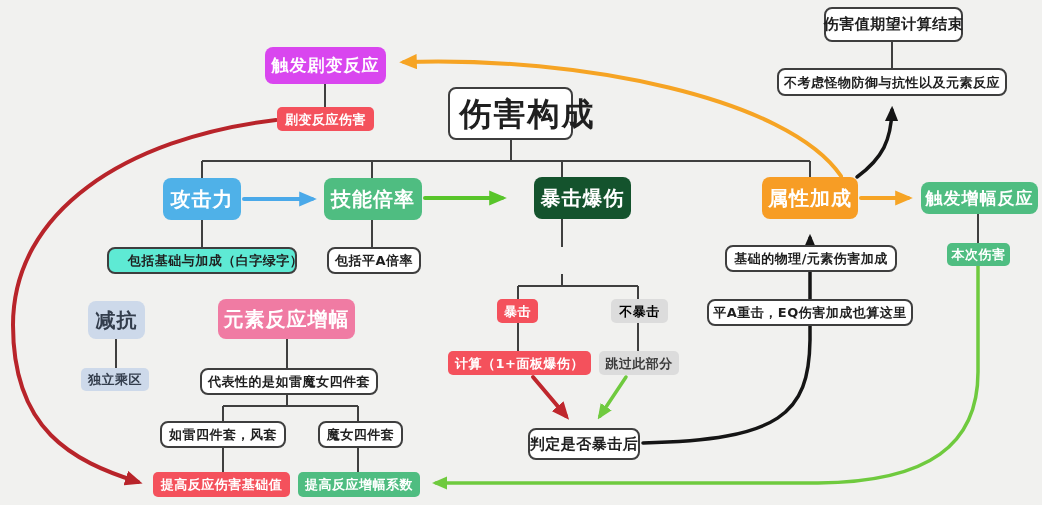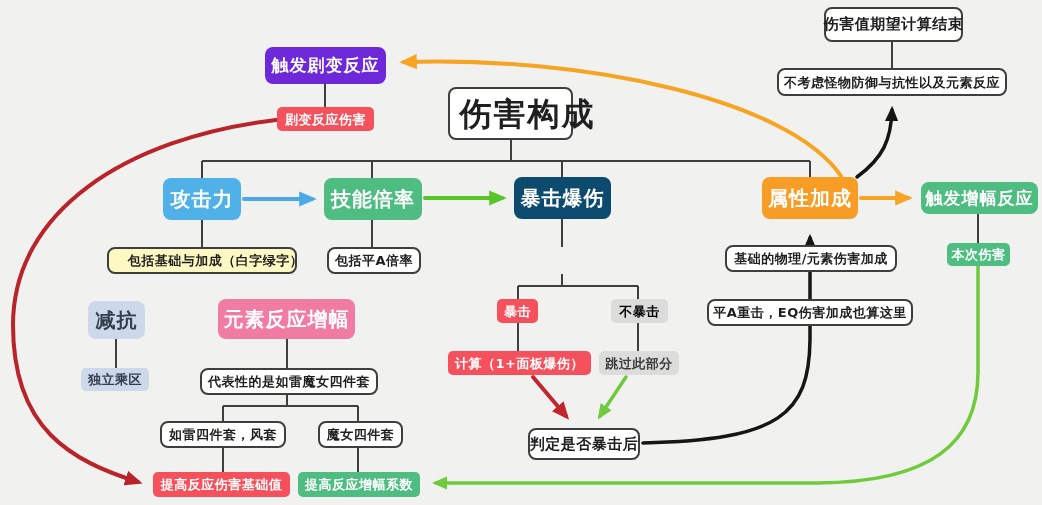--- a/index.html
+++ b/index.html
@@ -70,33 +70,33 @@
       <path d="M857,177 C883,158 891,140 892,110" fill="none" stroke="#151515" stroke-width="3.5" stroke-linecap="round" marker-end="url(#arrow3)"></path>
       <path d="M643,443 C780,440 809,414 810,340 L810,238" fill="none" stroke="#151515" stroke-width="3.5" stroke-linecap="round" marker-end="url(#arrow3)"></path>
       <path d="M533,377 L566,416" fill="none" stroke="#bf272d" stroke-width="4" stroke-linecap="round" marker-end="url(#arrow4)"></path>
       <path d="M626,377 L600,416" fill="none" stroke="#6fca3e" stroke-width="3.5" stroke-linecap="round" marker-end="url(#arrow5)"></path>
       <path d="M276,120 C125,138 13,212 13,325 C13,430 72,461 138,482" fill="none" stroke="#b8242a" stroke-width="4" stroke-linecap="round" marker-end="url(#arrow6)"></path>
       <path d="M978,266 L978,372 C978,444 930,482 818,483 L436,483" fill="none" stroke="#6fca3e" stroke-width="3.5" stroke-linecap="round" marker-end="url(#arrow5)"></path>
     </svg>
     <div class="node style-plain size-xl" style="left: 448px; top: 87px; width: 125px; height: 53px; background: rgb(255, 255, 255); color: rgb(31, 31, 31); border-color: rgb(62, 62, 62);">伤害构成</div>
     <div class="node style-plain size-md" style="left: 824px; top: 7px; width: 139px; height: 35px; background: rgb(255, 255, 255); color: rgb(31, 31, 31); border-color: rgb(62, 62, 62);">伤害值期望计算结束</div>
     <div class="node style-plain size-note" style="left: 777px; top: 68px; width: 230px; height: 28px; background: rgb(255, 255, 255); color: rgb(31, 31, 31); border-color: rgb(62, 62, 62);">不考虑怪物防御与抗性以及元素反应</div>
-    <div class="node style-plain size-note" style="left: 107px; top: 247px; width: 190px; height: 27px; background: #fef9c3; color: rgb(31, 31, 31); border-color: rgb(62, 62, 62); padding-left: 27px;">包括基础与加成（白字绿字）</div>
+    <div class="node style-plain size-note" style="left: 107px; top: 247px; width: 190px; height: 27px; background: #5eead4; color: rgb(31, 31, 31); border-color: rgb(62, 62, 62); padding-left: 27px;">包括基础与加成（白字绿字）</div>
     <div class="node style-plain size-note" style="left: 327px; top: 247px; width: 94px; height: 27px; background: rgb(255, 255, 255); color: rgb(31, 31, 31); border-color: rgb(62, 62, 62);">包括平A倍率</div>
     <div class="node style-plain size-note" style="left: 725px; top: 245px; width: 172px; height: 27px; background: rgb(255, 255, 255); color: rgb(31, 31, 31); border-color: rgb(62, 62, 62);">基础的物理/元素伤害加成</div>
     <div class="node style-plain size-note" style="left: 707px; top: 299px; width: 206px; height: 27px; background: rgb(255, 255, 255); color: rgb(31, 31, 31); border-color: rgb(62, 62, 62);">平A重击，EQ伤害加成也算这里</div>
     <div class="node style-plain size-note" style="left: 200px; top: 368px; width: 178px; height: 27px; background: rgb(255, 255, 255); color: rgb(31, 31, 31); border-color: rgb(62, 62, 62);">代表性的是如雷魔女四件套</div>
     <div class="node style-plain size-note" style="left: 160px; top: 421px; width: 126px; height: 27px; background: rgb(255, 255, 255); color: rgb(31, 31, 31); border-color: rgb(62, 62, 62);">如雷四件套，风套</div>
     <div class="node style-plain size-note" style="left: 318px; top: 421px; width: 85px; height: 27px; background: rgb(255, 255, 255); color: rgb(31, 31, 31); border-color: rgb(62, 62, 62);">魔女四件套</div>
     <div class="node style-plain size-md" style="left: 528px; top: 428px; width: 112px; height: 32px; background: rgb(255, 255, 255); color: rgb(31, 31, 31); border-color: rgb(62, 62, 62);">判定是否暴击后</div>
-    <div class="node style-red size-lg2" style="left: 265px; top: 47px; width: 121px; height: 37px; background: #6d28d9; color: rgb(255, 255, 255);">触发剧变反应</div>
+    <div class="node style-red size-lg2" style="left: 265px; top: 47px; width: 121px; height: 37px; background: #d946ef; color: rgb(255, 255, 255);">触发剧变反应</div>
     <div class="node style-red size-tag" style="left: 277px; top: 107px; width: 97px; height: 24px; background: rgb(244, 81, 92); color: rgb(255, 255, 255);">剧变反应伤害</div>
     <div class="node style-blue size-lg" style="left: 163px; top: 178px; width: 78px; height: 42px; background: rgb(79, 177, 232); color: rgb(255, 255, 255);">攻击力</div>
     <div class="node style-green size-lg" style="left: 324px; top: 178px; width: 98px; height: 42px; background: rgb(79, 189, 129); color: rgb(255, 255, 255);">技能倍率</div>
-    <div class="node style-red size-lg" style="left: 514px; top: 177px; width: 97px; height: 42px; background: #0c4a6e; color: rgb(255, 255, 255);">暴击爆伤</div>
+    <div class="node style-red size-lg" style="left: 534px; top: 177px; width: 97px; height: 42px; background: #14532d; color: rgb(255, 255, 255);">暴击爆伤</div>
     <div class="node style-orange size-lg" style="left: 762px; top: 177px; width: 96px; height: 42px; background: rgb(247, 157, 37); color: rgb(255, 255, 255);">属性加成</div>
     <div class="node style-green size-lg2" style="left: 921px; top: 182px; width: 117px; height: 32px; background: rgb(79, 189, 129); color: rgb(255, 255, 255);">触发增幅反应</div>
     <div class="node style-green size-tag" style="left: 947px; top: 243px; width: 63px; height: 23px; background: rgb(79, 189, 129); color: rgb(255, 255, 255);">本次伤害</div>
     <div class="node style-red size-tag" style="left: 497px; top: 299px; width: 41px; height: 24px; background: rgb(244, 81, 92); color: rgb(255, 255, 255);">暴击</div>
     <div class="node style-gray size-tag" style="left: 611px; top: 299px; width: 57px; height: 24px; background: rgb(220, 220, 220); color: #000000;">不暴击</div>
     <div class="node style-red size-tag" style="left: 448px; top: 351px; width: 143px; height: 24px; background: rgb(244, 81, 92); color: rgb(255, 255, 255);">计算（1+面板爆伤）</div>
     <div class="node style-gray size-tag" style="left: 599px; top: 351px; width: 80px; height: 24px; background: rgb(220, 220, 220); color: rgb(60, 60, 60);">跳过此部分</div>
     <div class="node style-grayblue size-lg" style="left: 88px; top: 301px; width: 57px; height: 38px; background: rgb(205, 217, 234); color: rgb(51, 61, 76);">减抗</div>
     <div class="node style-grayblue size-tag" style="left: 81px; top: 368px; width: 68px; height: 23px; background: rgb(205, 217, 234); color: rgb(51, 61, 76);">独立乘区</div>
     <div class="node style-pink size-lg" style="left: 218px; top: 299px; width: 137px; height: 40px; background: rgb(240, 123, 163); color: rgb(255, 255, 255);">元素反应增幅</div>

